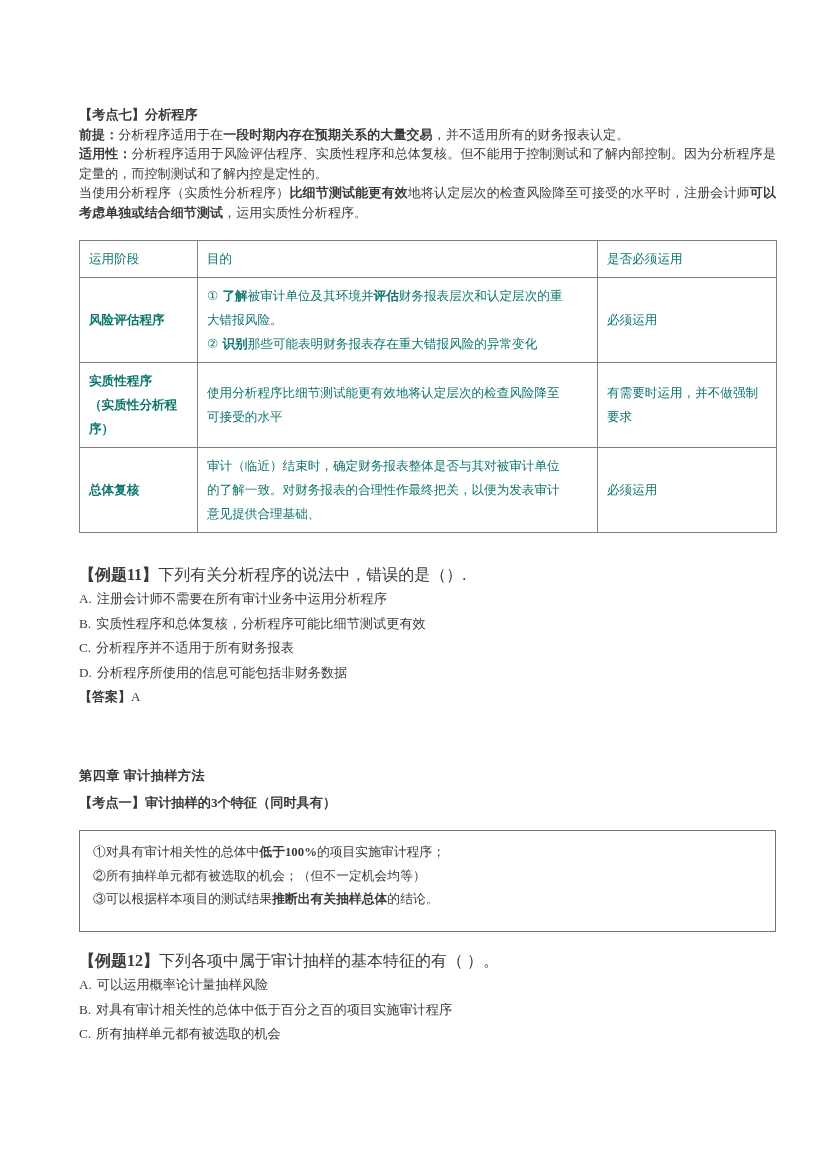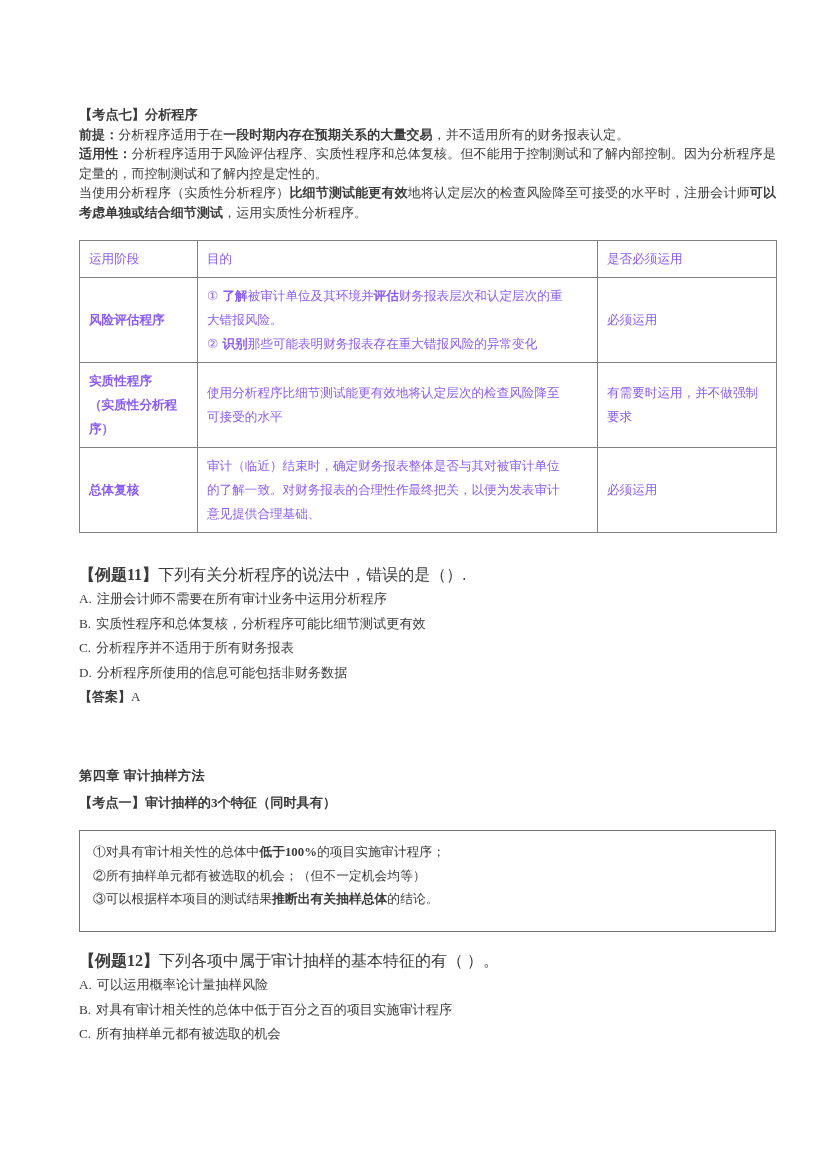--- a/index.html
+++ b/index.html
@@ -54,21 +54,21 @@
     width: 697px;
     table-layout: fixed;
     margin: 0;
   }
   table.kp-table td {
     border: 1px solid #808080;
     vertical-align: middle;
     font-size: 12.6px;
     line-height: 24px;
     padding: 6px 8px 6px 9px;
-    color: #8b5cf6;
+    color: #0f766e;
   }
   table.kp-table col.c1 { width: 118px; }
   table.kp-table col.c2 { width: 400px; }
   table.kp-table col.c3 { width: 179px; }
 
   td.hdr { font-size: 12.8px; }
   td.stage { font-weight: bold; font-size: 12.8px; line-height: 22px; }
   td.stage .sub { display: block; }
   td.purpose .line { display: block; white-space: nowrap; }
   td.purpose .num { letter-spacing: 1px; }

